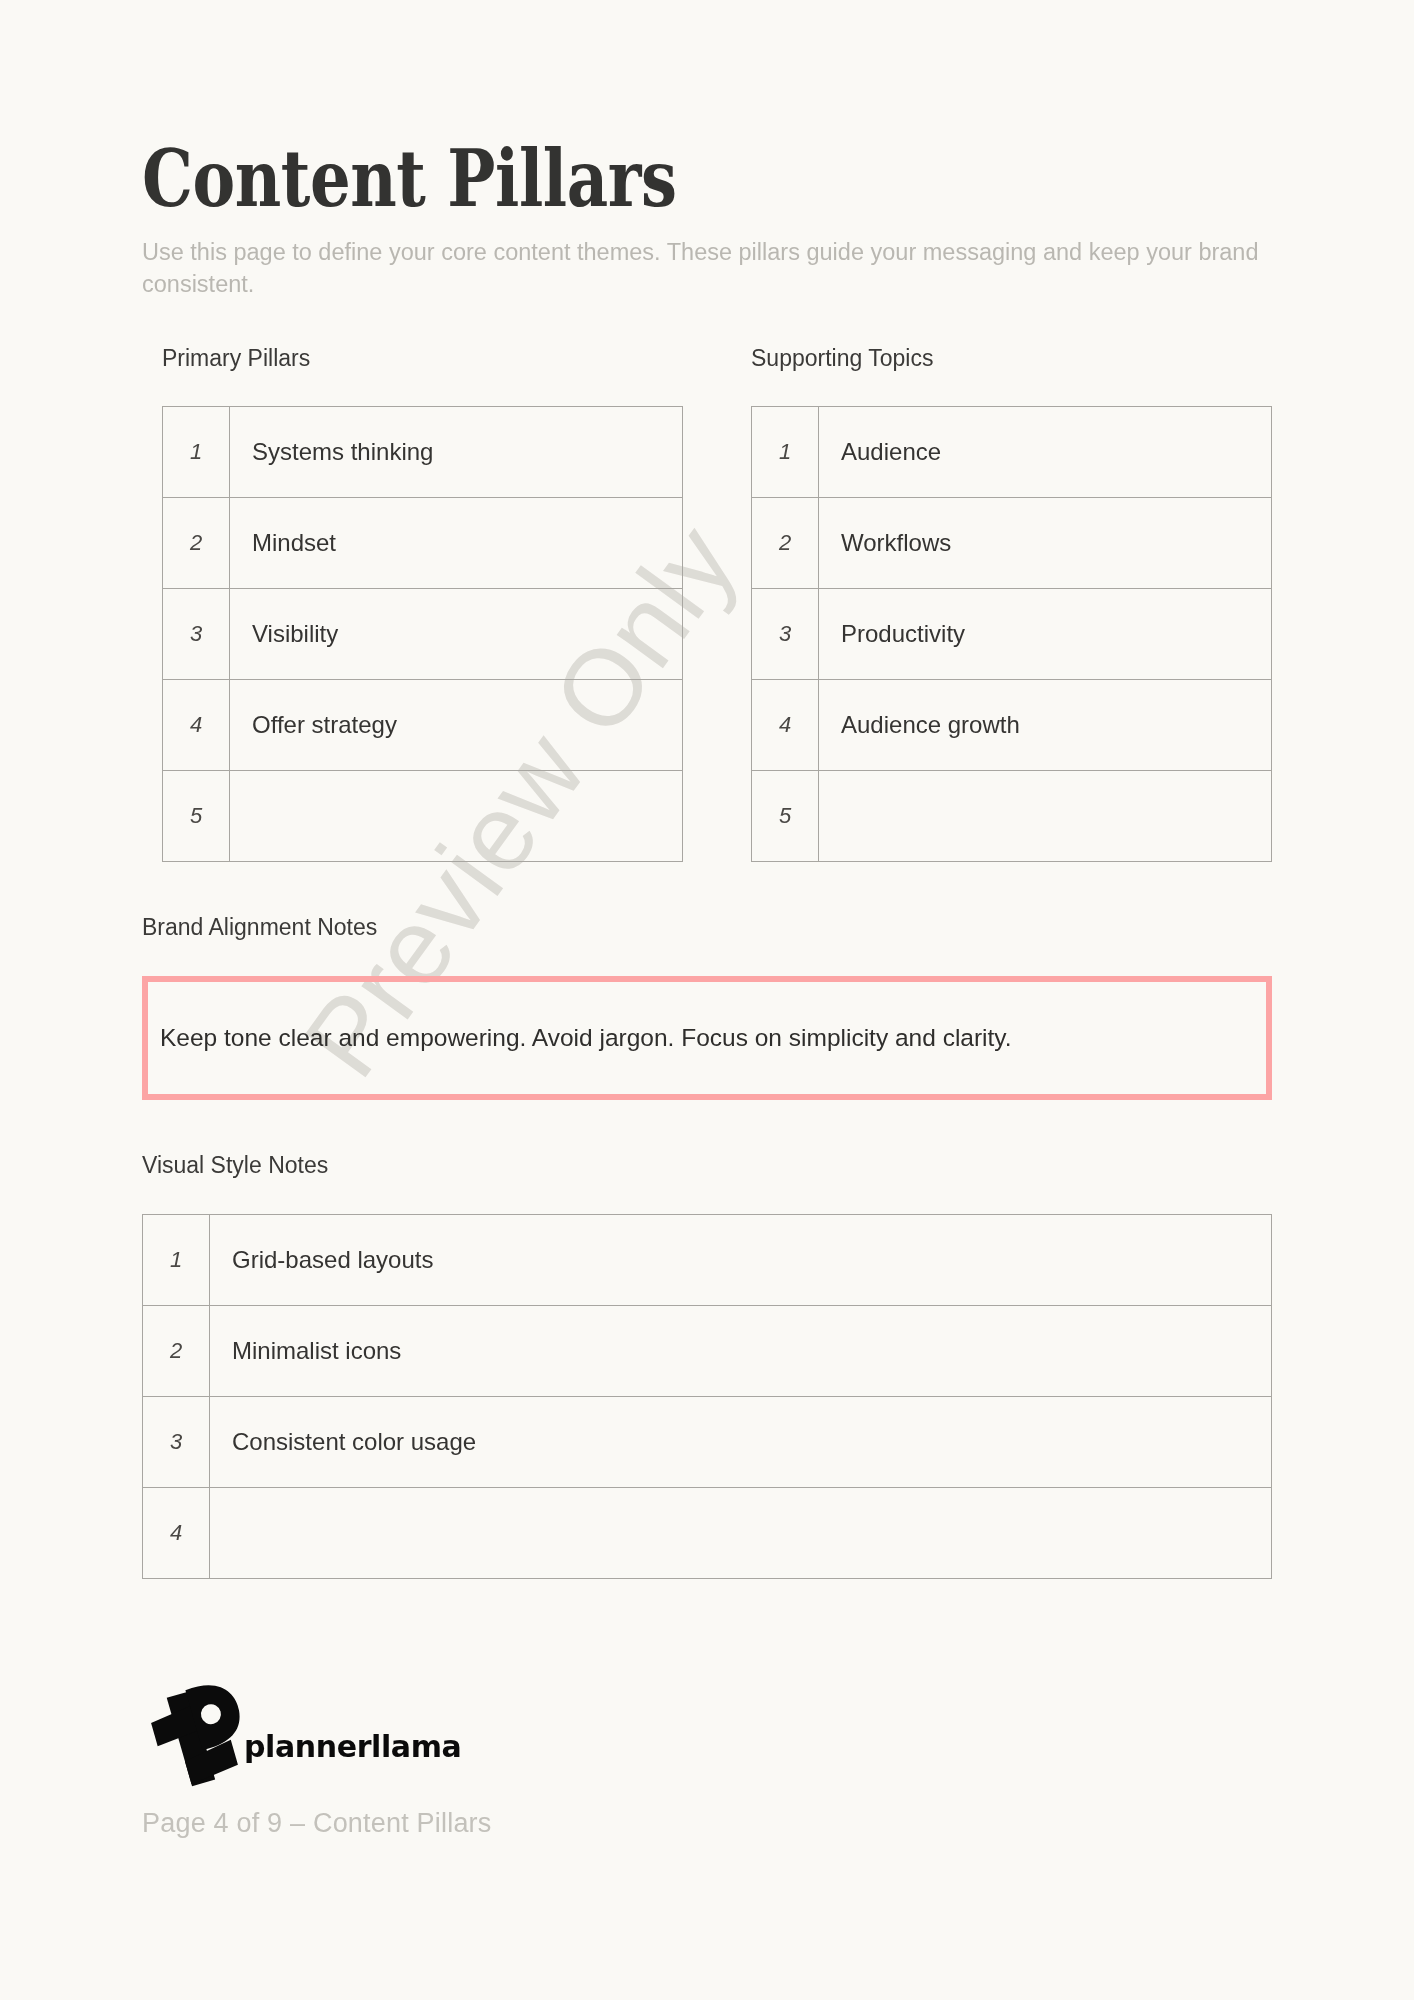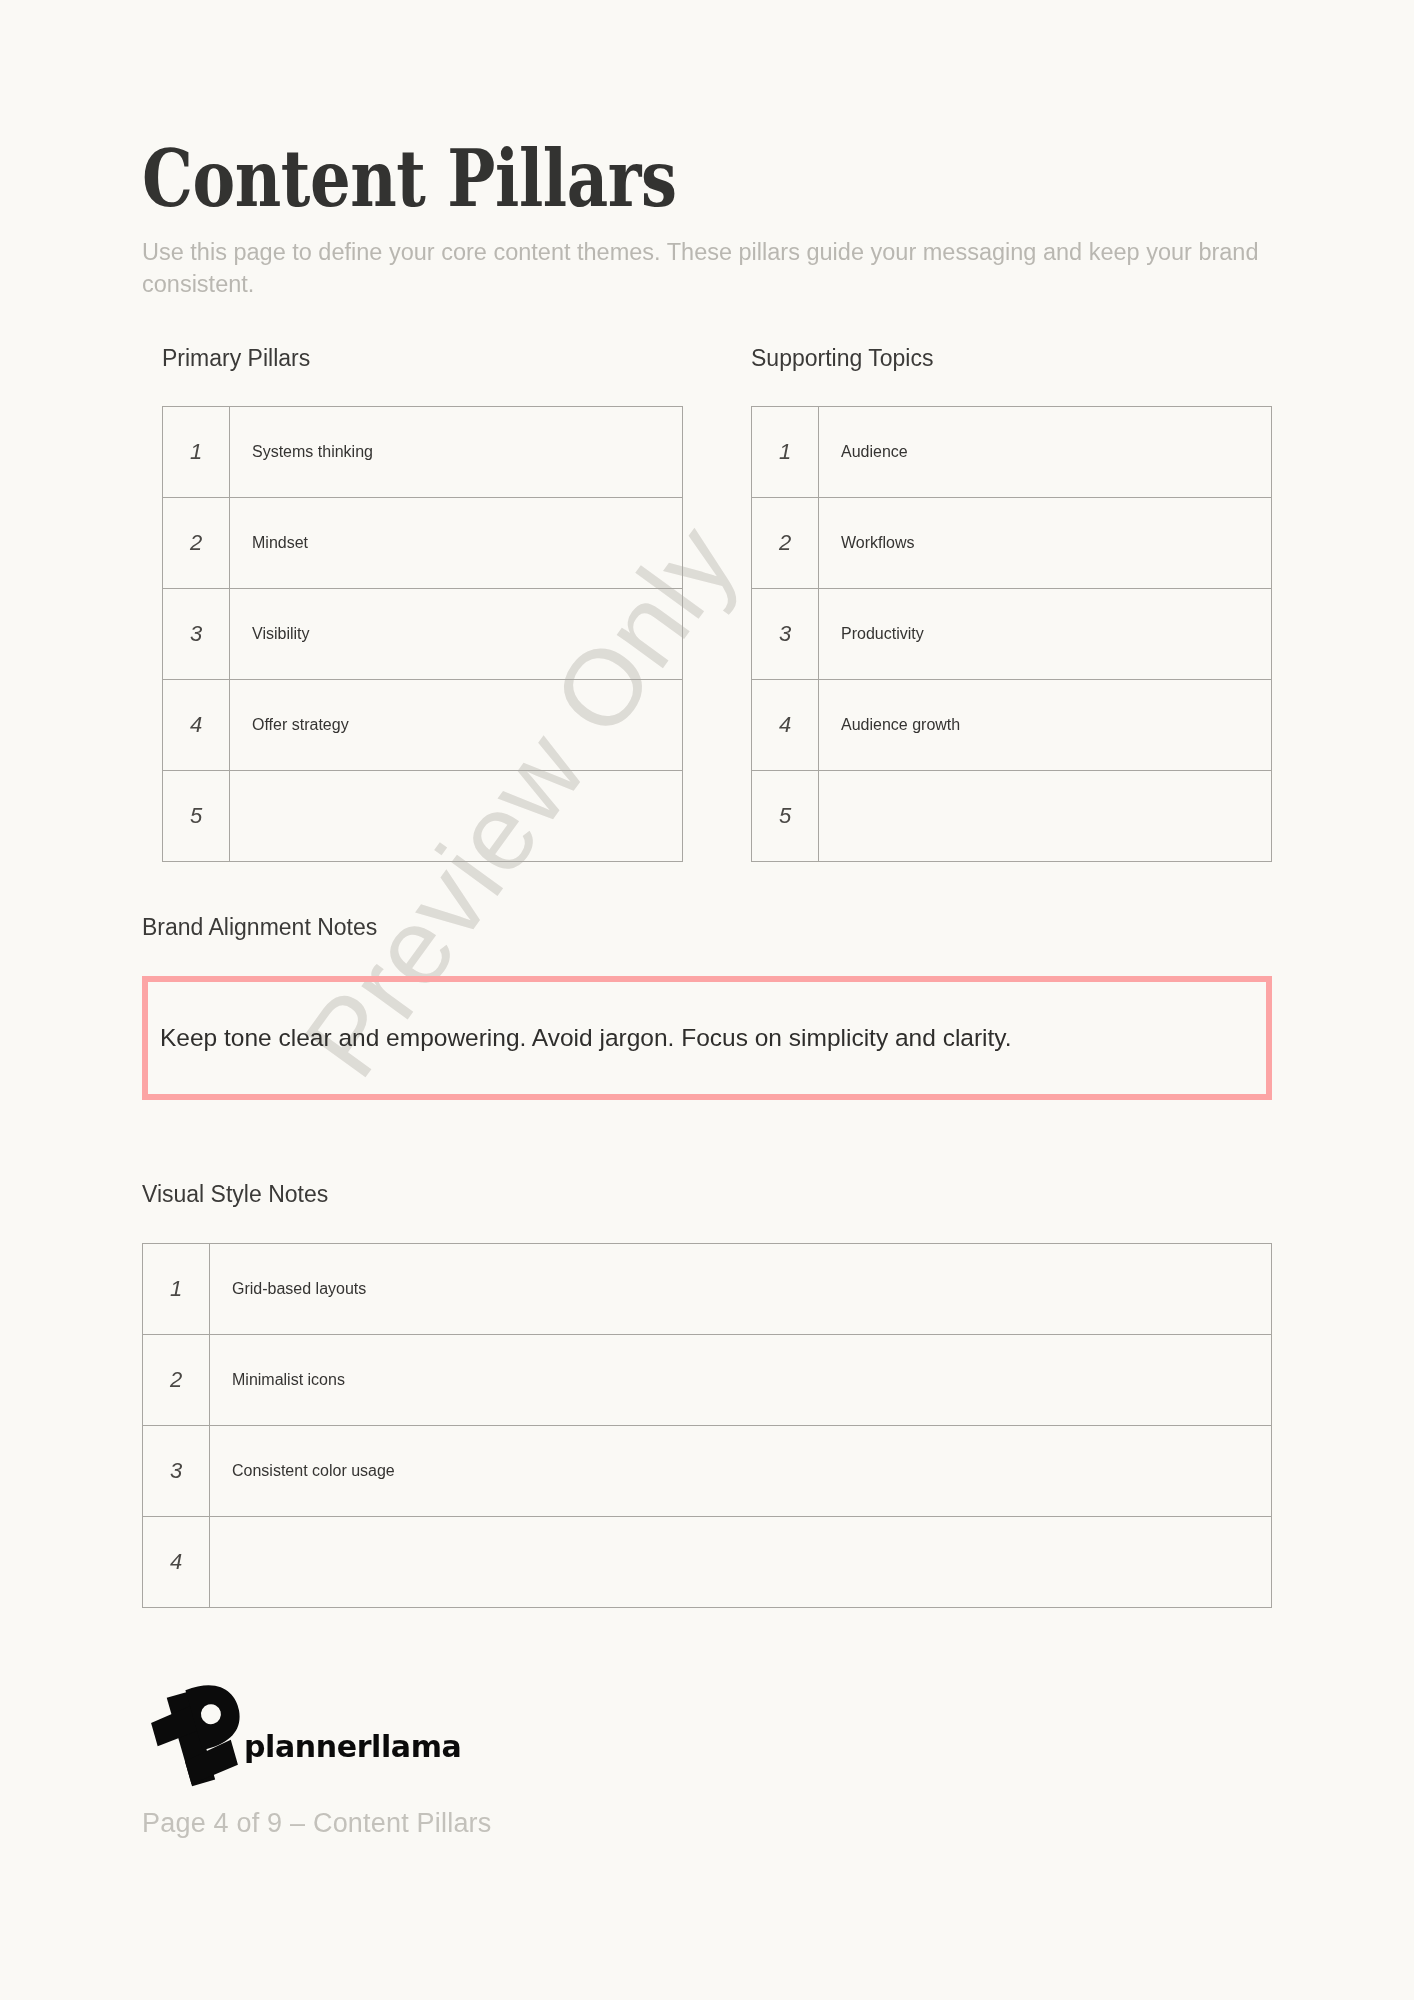--- a/index.html
+++ b/index.html
@@ -116,42 +116,42 @@
   }
   table.grid td.num {
     width: 66px;
     text-align: center;
     font-style: italic;
     font-size: 22px;
     color: #4a4845;
   }
   table.grid td.val {
     padding-left: 22px;
-    font-size: 16px;
+    font-size: 24px;
     color: #353432;
   }
 
   
   .notes-wrap { margin-top: 52px; }
   .notes-box {
     margin-top: 34px;
     border: 6px solid #fca5a5;
     height: 124px;
     display: flex;
     align-items: center;
     padding-left: 12px;
     box-sizing: border-box;
   }
   .notes-text {
     font-size: 24.5px;
     color: #2f2e2c;
   }
 
   
-  .wide-wrap { margin-top: 81px; }
+  .wide-wrap { margin-top: 52px; }
   table.wide { margin-top: 34px; }
   table.wide td.num { width: 66px; }
 
   
   .footer {
     position: absolute;
     left: 142px;
     top: 1672px;
     z-index: 10;
   }

